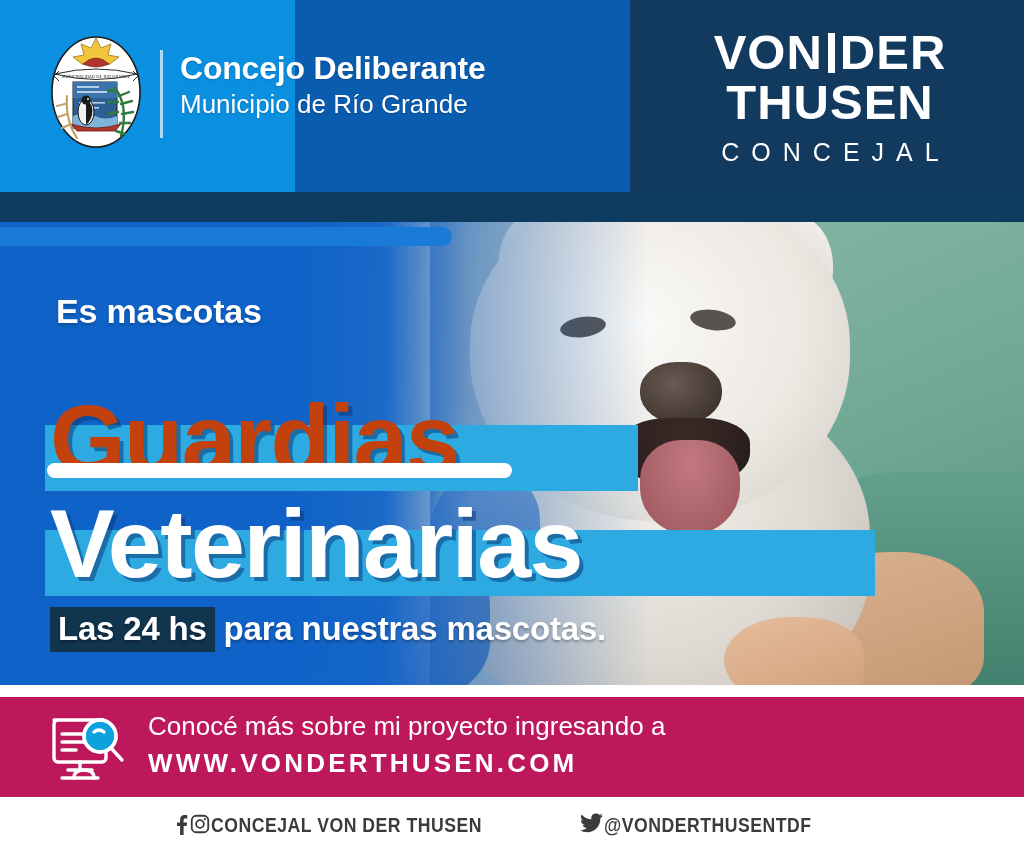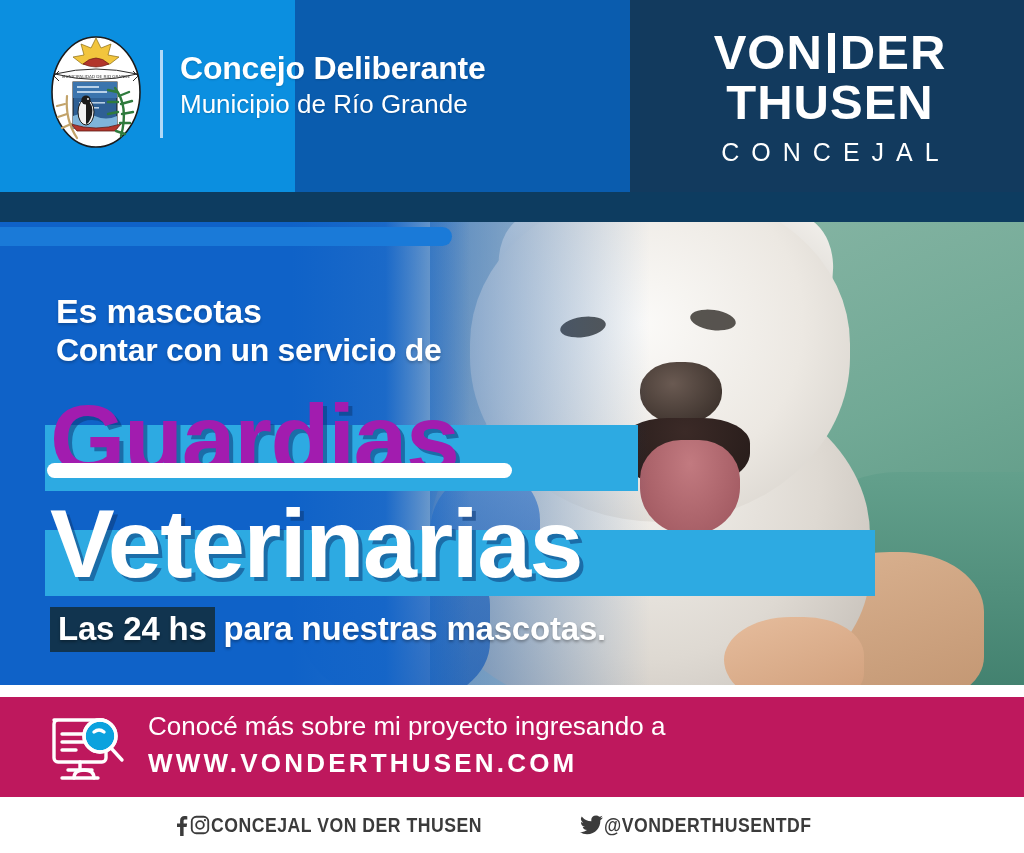--- a/index.html
+++ b/index.html
@@ -94,21 +94,21 @@
   .kicker{position:absolute;left:56px;top:72px;color:#ffffff;font-size:34px;
     font-weight:bold;letter-spacing:-0.2px;line-height:1.02;
     text-shadow:0 2px 3px rgba(0,0,0,.22);}
   .kicker2{position:absolute;left:56px;top:112px;color:#ffffff;font-size:32px;
     font-weight:bold;letter-spacing:-0.3px;line-height:1.02;
     text-shadow:0 2px 3px rgba(0,0,0,.22);}
 
   .band1{position:absolute;left:45px;top:203px;width:593px;height:66px;background:#2daae2;}
   .band2{position:absolute;left:45px;top:308px;width:830px;height:66px;background:#2daae2;}
 
-  .head1{position:absolute;left:50px;top:168px;color:#a21caf;font-size:97px;
+  .head1{position:absolute;left:50px;top:168px;color:#c2410c;font-size:97px;
     font-weight:bold;line-height:1;letter-spacing:-1.5px;
     text-shadow:4px 4px 0 rgba(12,58,120,.55);}
   .head2{position:absolute;left:50px;top:273px;color:#ffffff;font-size:97px;
     font-weight:bold;line-height:1;letter-spacing:-1.5px;
     text-shadow:4px 4px 0 rgba(12,58,120,.55);}
 
   .sub24{position:absolute;left:50px;top:388px;font-size:33px;font-weight:bold;
     color:#ffffff;letter-spacing:-0.2px;white-space:nowrap;
     text-shadow:0 2px 3px rgba(0,0,0,.3);}
   .sub24 .hl{background:#11344f;padding:3px 8px 5px 8px;}
@@ -119,21 +119,21 @@
   
   .cta{position:absolute;left:0;top:697px;width:1024px;height:100px;background:#be185d;}
   .cta-icon{position:absolute;left:48px;top:11px;width:80px;height:78px;}
   .cta-text{position:absolute;left:148px;top:14px;}
   .cta-l1{font-size:26px;color:#ffffff;font-weight:400;line-height:1.2;}
   .cta-l2{font-size:26px;color:#ffffff;font-weight:bold;letter-spacing:3.2px;margin-top:6px;}
 
   
   .social{position:absolute;left:0;top:797px;width:1024px;height:56px;background:#ffffff;
     display:flex;align-items:center;justify-content:center;gap:10px;color:#3b3b3b;}
-  .soc-group{display:flex;align-items:center;}
+  .soc-group{display:flex;}
   .soc-handle{font-size:21px;font-weight:bold;letter-spacing:.6px;
     font-family:"Liberation Sans Narrow","Liberation Sans",sans-serif;
     transform:scaleX(.84);transform-origin:left center;white-space:nowrap;}
   .soc-gap{width:26px;}
   .ic{display:inline-block;line-height:0;}
 </style>
 </head>
 <body>
 
 <div id="poster">
@@ -223,21 +223,20 @@
       <div class="ph-tongue"></div>
       <div class="ph-hand"></div>
     </div>
 
     <div class="hero-overlay-soft"></div>
     <div class="hero-overlay"></div>
 
     <div class="accent-bar"></div>
 
     <div class="kicker">Es mascotas</div>
-    <div class="kicker2">Contar con un servicio de</div>
 
     <div class="band1"></div>
     <div class="head1">Guardias</div>
 
     <div class="band2"></div>
     <div class="head2">Veterinarias</div>
 
     <div class="sub24"><span class="hl">Las 24 hs</span><span> para nuestras mascotas.</span></div>
   </div>
 

